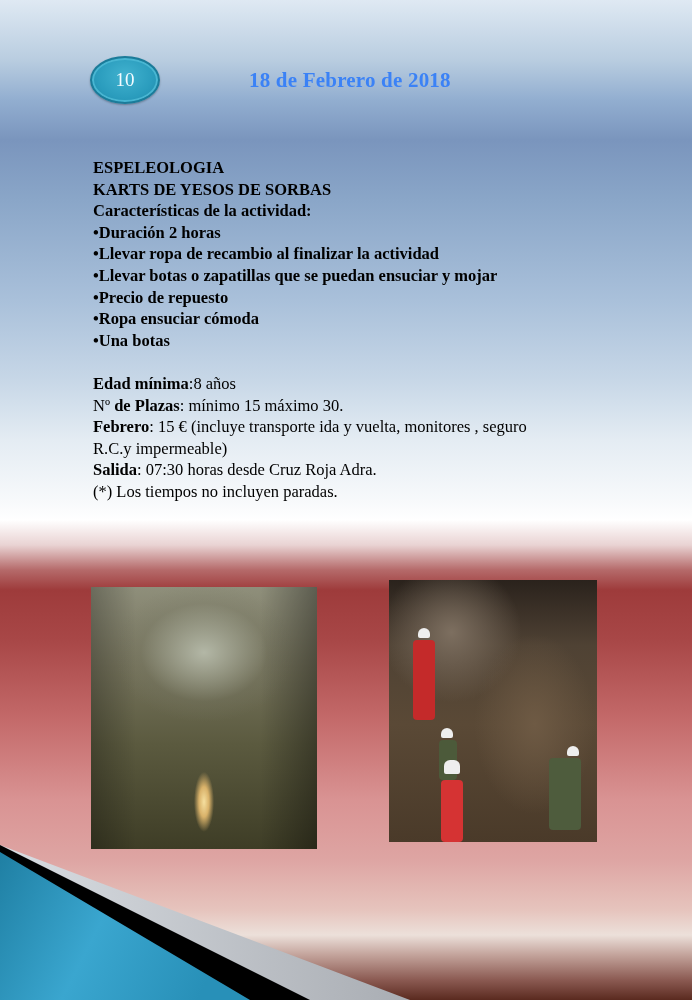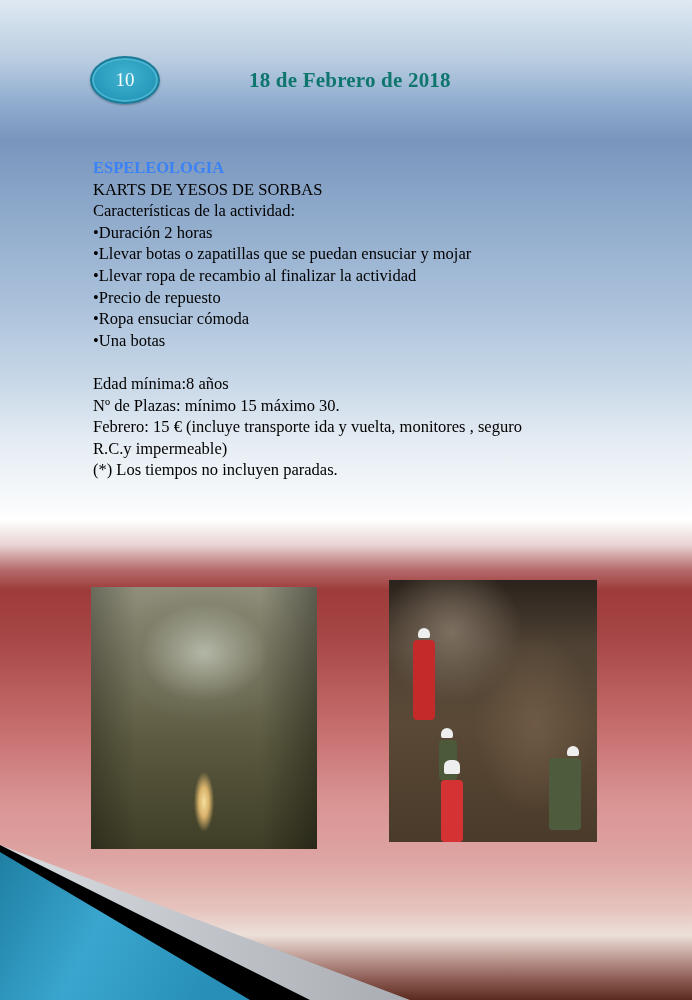--- a/index.html
+++ b/index.html
@@ -17,30 +17,30 @@
     .badge {
       position: absolute; left: 90px; top: 56px; width: 66px; height: 44px;
       border-radius: 50%;
       background: radial-gradient(ellipse at 50% 40%, #41b2cf 0%, #2a9cbd 60%, #1f86a6 100%);
       border: 2px solid #1b7b99;
       box-shadow: inset 0 0 0 2px #49b6d2, 0 1px 2px rgba(0,0,0,0.3);
       display: flex; align-items: center; justify-content: center;
       color: #f3fbff; font-size: 19px;
     }
     .date {
-      position: absolute; left: 249px; top: 68px; font-size: 21px; color: #0f766e;
+      position: absolute; left: 249px; top: 68px; font-size: 21px; color: #3b82f6;
       font-weight: bold; letter-spacing: 0.2px;
     }
     .content {
       position: absolute; left: 93px; top: 157px; width: 540px;
       font-size: 16.5px; line-height: 21.6px; color: #000;
     }
     .content .line { white-space: nowrap; }
-    .heading-sub { color: #3b82f6; font-weight: bold; }
-    .b { font-weight: normal; }
+    .heading-sub { color: #000000; font-weight: bold; }
+    .b { font-weight: bold; }
     .gap { height: 21.6px; }
     .photo {
       position: absolute; overflow: hidden;
     }
     .photo-wall {
       left: 91px; top: 587px; width: 226px; height: 262px;
       background:
         radial-gradient(ellipse 10px 30px at 50% 82%, #f5df9f 0%, #d9b26a 50%, rgba(80,70,40,0) 100%),
         radial-gradient(ellipse 90px 70px at 50% 25%, #b3b7a6 0%, rgba(120,120,100,0.3) 70%, rgba(0,0,0,0) 100%),
         linear-gradient(to bottom, #8f8f7b 0%, #75735c 30%, #5b5a3f 60%, #3e3d26 100%);
@@ -66,36 +66,39 @@
 <div class="badge">
   <span>10</span>
 </div>
 <div class="date">18 de Febrero de 2018</div>
 
 <div class="content">
   <div class="line heading-sub">ESPELEOLOGIA</div>
   <div class="line b">KARTS DE YESOS DE SORBAS</div>
   <div class="line b">Características de la actividad:</div>
   <div class="line b">•Duración 2 horas</div>
+  <div class="line b">•Llevar ropa de recambio al finalizar la actividad</div>
   <div class="line b">•Llevar botas o zapatillas que se puedan ensuciar y mojar</div>
-  <div class="line b">•Llevar ropa de recambio al finalizar la actividad</div>
   <div class="line b">•Precio de repuesto</div>
   <div class="line b">•Ropa ensuciar cómoda</div>
   <div class="line b">•Una botas</div>
   <div class="gap"></div>
   <div class="line">
     <span class="b">Edad mínima</span><span>:8 años</span>
   </div>
   <div class="line">
     <span>Nº </span><span class="b">de Plazas</span><span>: mínimo 15 máximo 30.</span>
   </div>
   <div class="line">
     <span class="b">Febrero</span><span>: 15  € (incluye transporte ida y vuelta, monitores , seguro</span>
   </div>
   <div class="line">R.C.y  impermeable)</div>
+  <div class="line">
+    <span class="b">Salida</span><span>: 07:30 horas desde Cruz Roja Adra.</span>
+  </div>
   <div class="line">(*) Los tiempos no incluyen paradas.</div>
 </div>
 
 <div class="photo photo-wall">
   <div class="shade"></div>
 </div>
 
 <div class="photo photo-cave">
   <div class="figure" style="left:24px;top:60px;width:22px;height:80px;background:#c42a2a;"></div>
   <div class="helmet" style="left:29px;top:48px;"></div>

